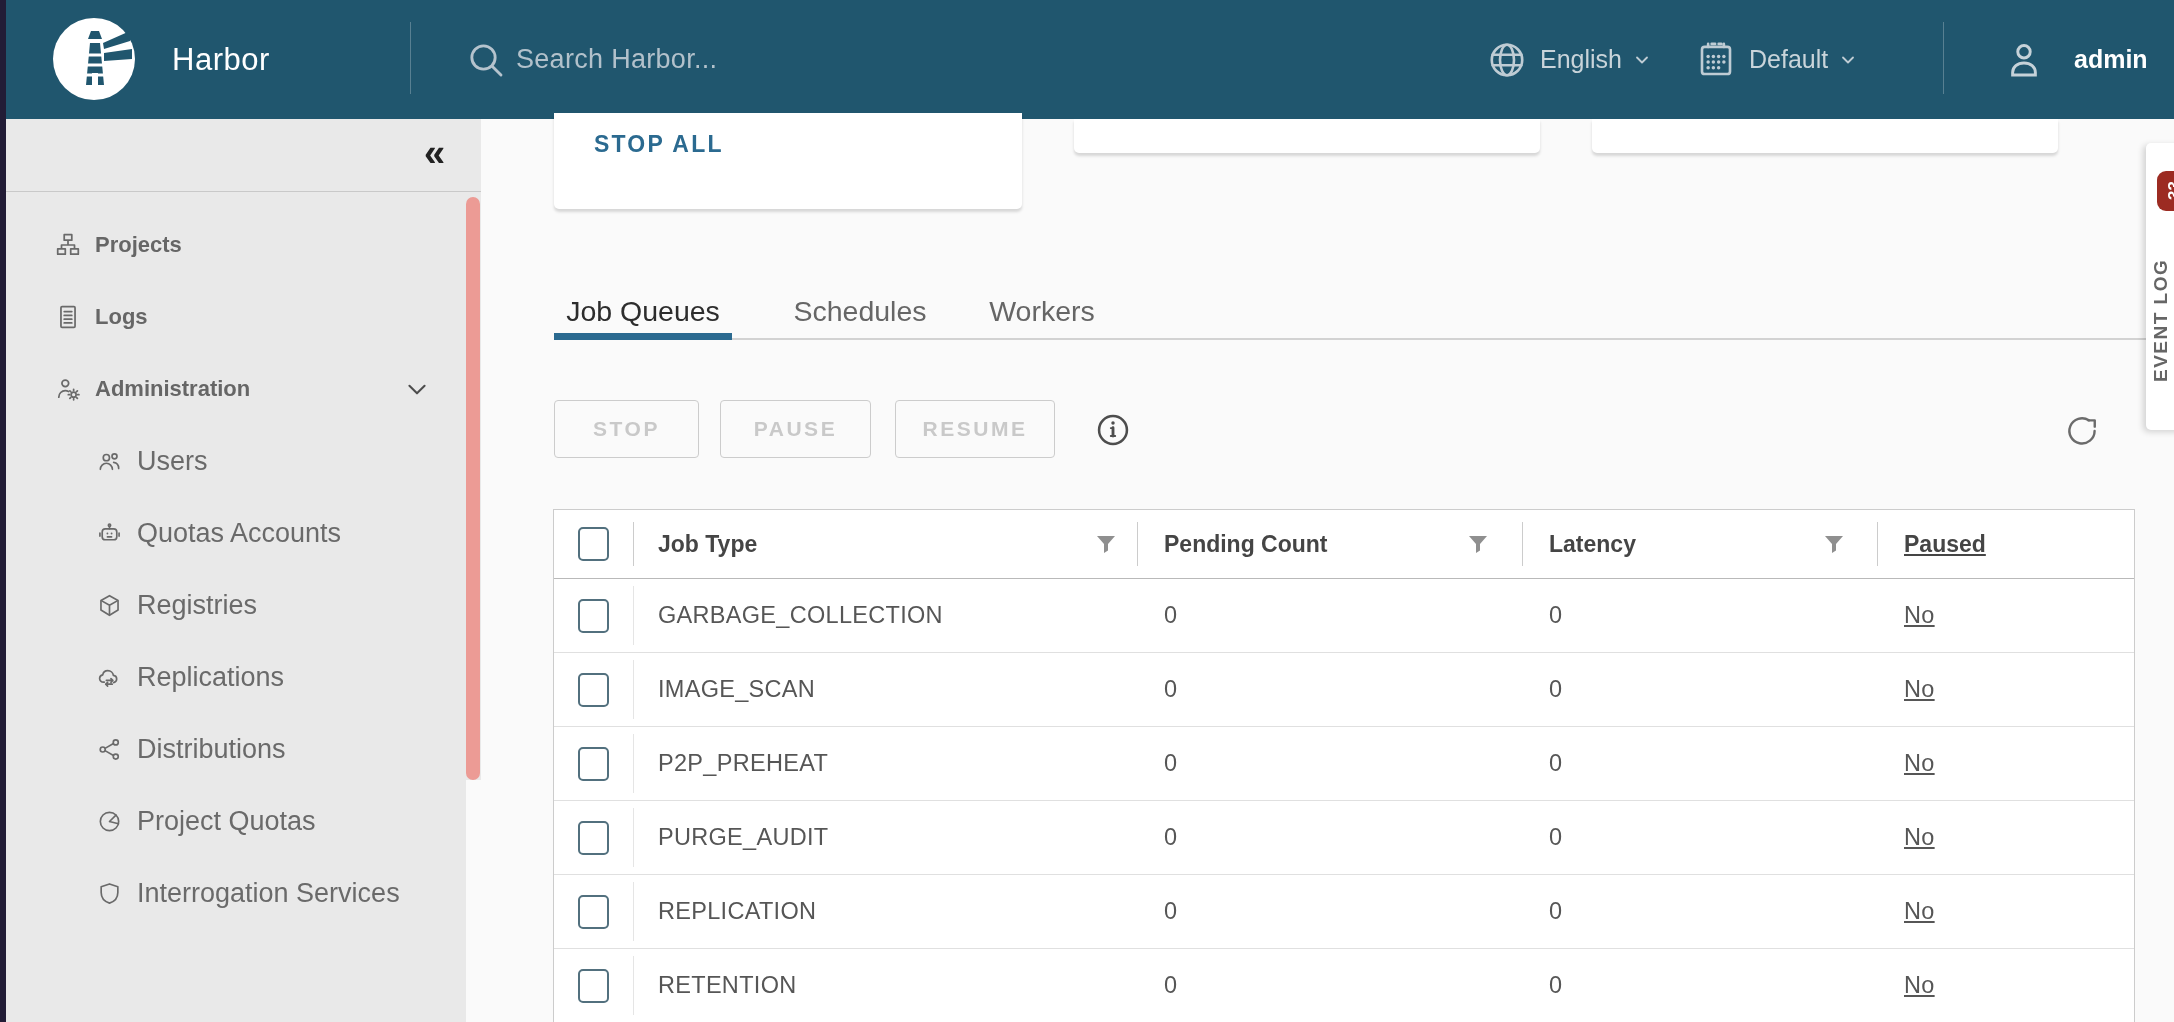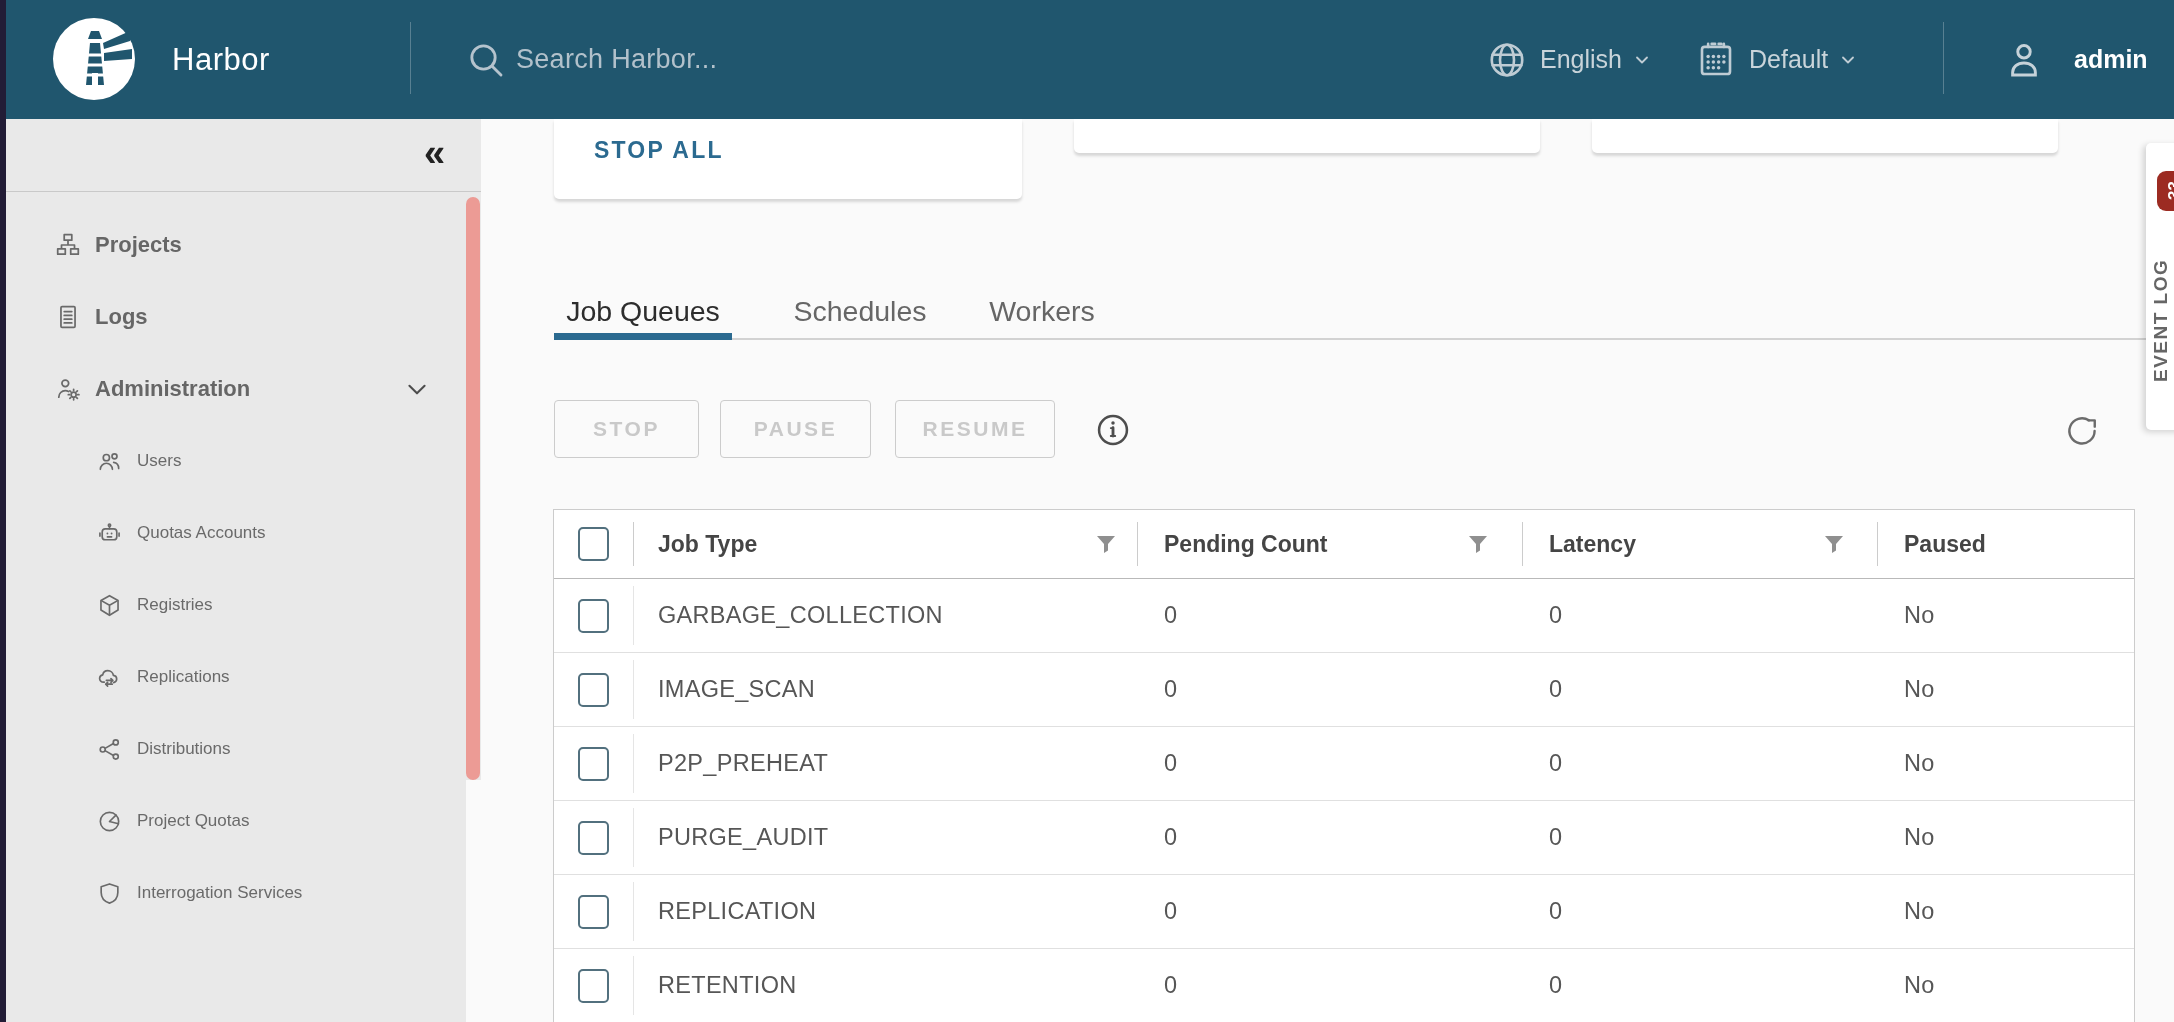--- a/index.html
+++ b/index.html
@@ -33,26 +33,26 @@
   .side-header{position:absolute;left:0;top:0;width:475px;height:72px;border-bottom:1px solid #c9c9c9;}
   .collapse-btn{position:absolute;left:418px;top:12px;font-size:38px;color:#222;font-weight:600;line-height:44px;}
   .side-track{position:absolute;left:460px;top:661px;width:15px;height:242px;background:#fafafa;}
   .side-thumb{position:absolute;left:460px;top:78px;width:14px;height:583px;background:#ec9b95;border-radius:7px;}
   .side-list{position:absolute;left:0;top:90px;width:460px;list-style:none;margin:0;padding:0;}
   .side-item{display:flex;align-items:center;height:72px;position:relative;color:#666;}
   .side-item .si-icon{display:flex;align-items:center;}
   .side-item.top .si-icon{margin-left:49px;}
   .side-item.top .si-label{margin-left:14px;font-size:22px;font-weight:700;color:#666;}
   .side-item.sub .si-icon{margin-left:91px;}
-  .side-item.sub .si-label{margin-left:15px;font-size:17px;font-weight:400;color:#6a6a6a;}
+  .side-item.sub .si-label{margin-left:15px;font-size:27px;font-weight:400;color:#6a6a6a;}
   .si-caret{position:absolute;left:398px;top:23px;}
   
   .card{position:absolute;background:#fff;border-radius:0 0 5px 5px;
     box-shadow:0 3px 3px rgba(0,0,0,.14);}
-  .card1{left:554px;top:119px;width:468px;height:80px;}
+  .card1{left:554px;top:113px;width:468px;height:96px;}
   .card2{left:1074px;top:119px;width:466px;height:34px;}
   .card3{left:1592px;top:119px;width:466px;height:34px;}
   .stop-all{position:absolute;left:40px;top:18px;background:none;border:none;
     color:#2b6a90;font-size:23px;font-weight:700;letter-spacing:2.2px;
     font-family:"Liberation Sans",sans-serif;padding:0;}
   
   .tabs-line{position:absolute;left:554px;top:338px;width:1592px;height:2px;background:#d2d2d2;}
   .tab{position:absolute;top:284px;height:54px;line-height:54px;text-align:center;
     font-size:28.5px;color:#666;}
   .tab.active{color:#2d2d2d;}
@@ -72,21 +72,21 @@
   
   .grid{position:absolute;left:553px;top:509px;width:1580px;background:#fff;
     border:1px solid #ccc;border-bottom:none;}
   .ghead{position:relative;display:flex;height:68px;border-bottom:1.5px solid #b9b9b9;
     align-items:center;}
   .ghead .th{font-size:23px;font-weight:700;color:#454545;display:flex;align-items:center;height:100%;}
   .col0{width:79px;justify-content:center;}
   .col1{width:504px;padding-left:25px;box-sizing:border-box;}
   .col2{width:385px;padding-left:27px;box-sizing:border-box;}
   .col3{width:355px;padding-left:27px;box-sizing:border-box;}
-  .col4{width:257px;padding-left:27px;box-sizing:border-box;}
+  .col4{width:257px;padding-left:27px;box-sizing:border-box;text-decoration:underline;}
   .hdiv{position:absolute;top:12px;height:44px;width:1px;background:#ccc;}
   .hdiv.h1{left:79px;}.hdiv.h2{left:583px;}.hdiv.h3{left:968px;}.hdiv.h4{left:1323px;}
   .hfilter{position:absolute;top:22px;width:24px;height:24px;}
   .hfilter.f1{left:540px;}.hfilter.f2{left:912px;}.hfilter.f3{left:1268px;}
   .tr{position:relative;display:flex;height:73px;border-bottom:1px solid #e0e0e0;align-items:center;}
   .tr::after{content:"";position:absolute;left:79px;top:7px;bottom:7px;width:1px;background:#e5e5e5;}
   .tr .td{font-size:23.5px;color:#565656;letter-spacing:.3px;display:flex;align-items:center;height:100%;}
   .checkbox{width:27px;height:30px;border:2px solid #52707e;border-radius:5px;background:#fff;display:inline-block;}
   
   .event-tab{position:absolute;left:2146px;top:143px;width:40px;height:287px;background:#fff;

